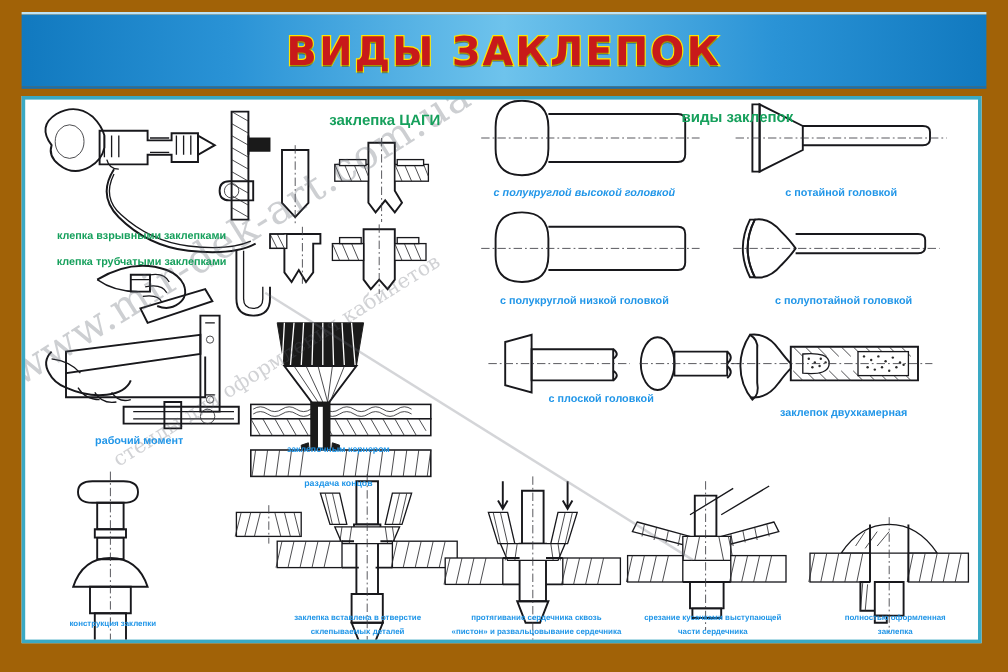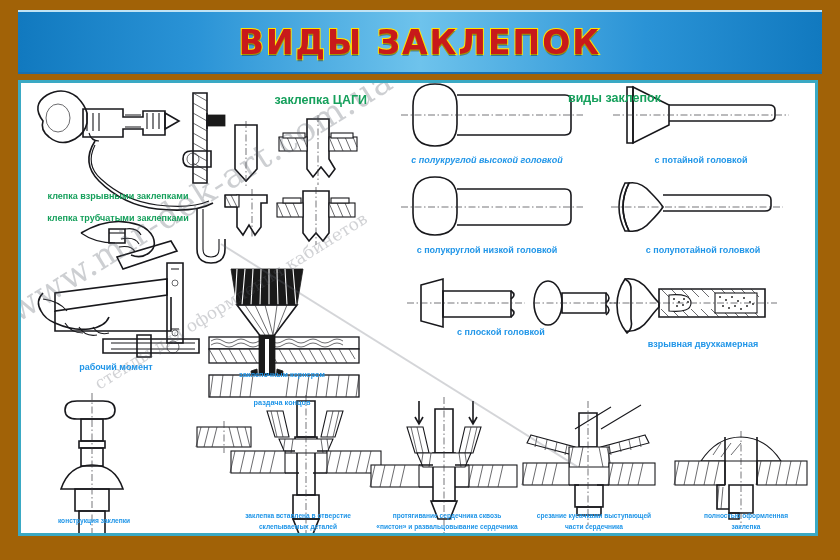--- a/index.html
+++ b/index.html
@@ -376,21 +376,21 @@
       <div class="lbl cap-sm blue" style="left:186px;top:276px;width:150px;margin-top:40px;">раздача концов</div>
       <div class="lbl cap-sm blue" style="left:180px;top:288px;width:162px;">заклепочным кернером</div>
 
       <div class="lbl head green" style="left:420px;top:8px;width:220px;">виды заклепок</div>
 
       <div class="lbl cap blue" style="left:366px;top:72px;width:200px;font-style:italic;">с полукруглой высокой головкой</div>
       <div class="lbl cap blue" style="left:600px;top:72px;width:160px;">с потайной головкой</div>
       <div class="lbl cap blue" style="left:366px;top:162px;width:200px;">с полукруглой низкой головкой</div>
       <div class="lbl cap blue" style="left:592px;top:162px;width:180px;">с полупотайной головкой</div>
       <div class="lbl cap blue" style="left:390px;top:244px;width:180px;">с плоской головкой</div>
-      <div class="lbl cap blue" style="left:592px;top:256px;width:180px;">взрывная двухкамерная</div>
+      <div class="lbl cap blue" style="left:592px;top:256px;width:180px;">заклепок двухкамерная</div>
 
 
       <div class="lbl cap-xs blue" style="left:18px;top:434px;width:110px;">конструкция заклепки</div>
 
       <div class="lbl cap-xs blue" style="left:192px;top:429px;width:170px;">заклепка вставлена в отверстие</div>
       <div class="lbl cap-xs blue" style="left:192px;top:440px;width:170px;">склепываемых деталей</div>
 
       <div class="lbl cap-xs blue" style="left:336px;top:429px;width:180px;">протягивание сердечника сквозь</div>
       <div class="lbl cap-xs blue" style="left:330px;top:440px;width:192px;">«пистон» и развальцовывание сердечника</div>
 

